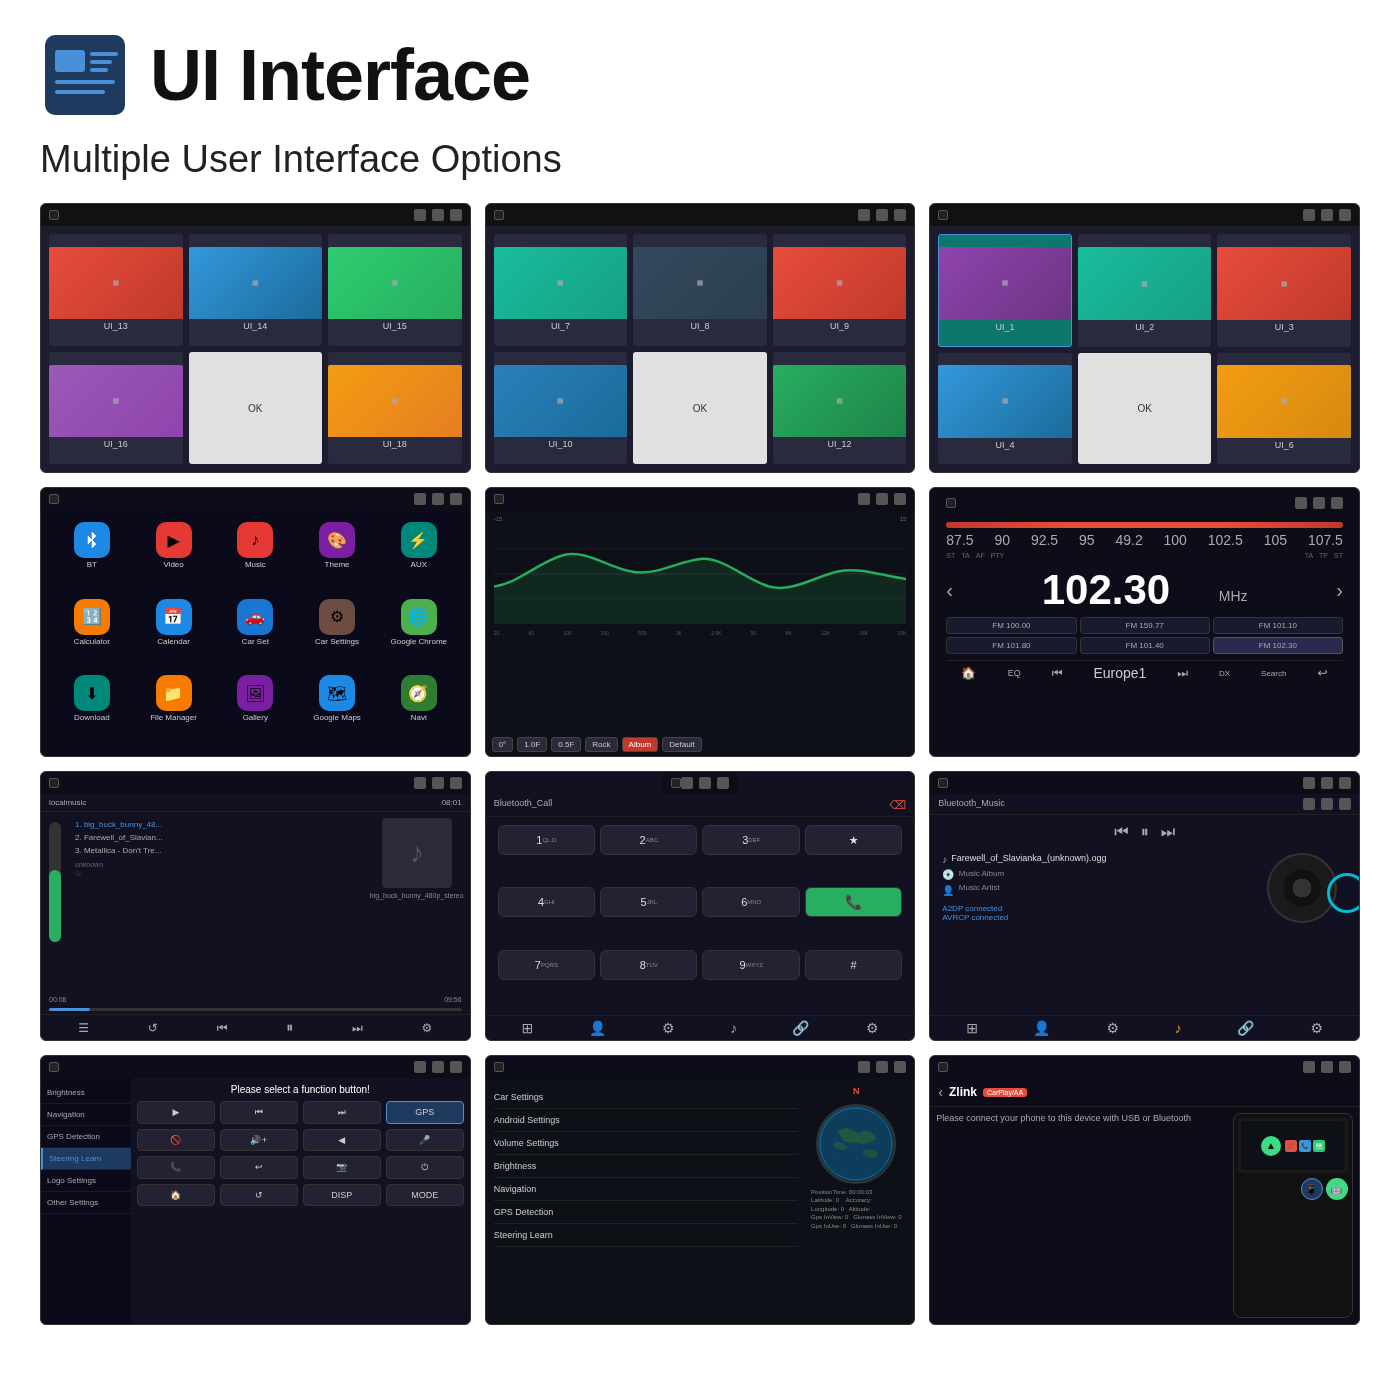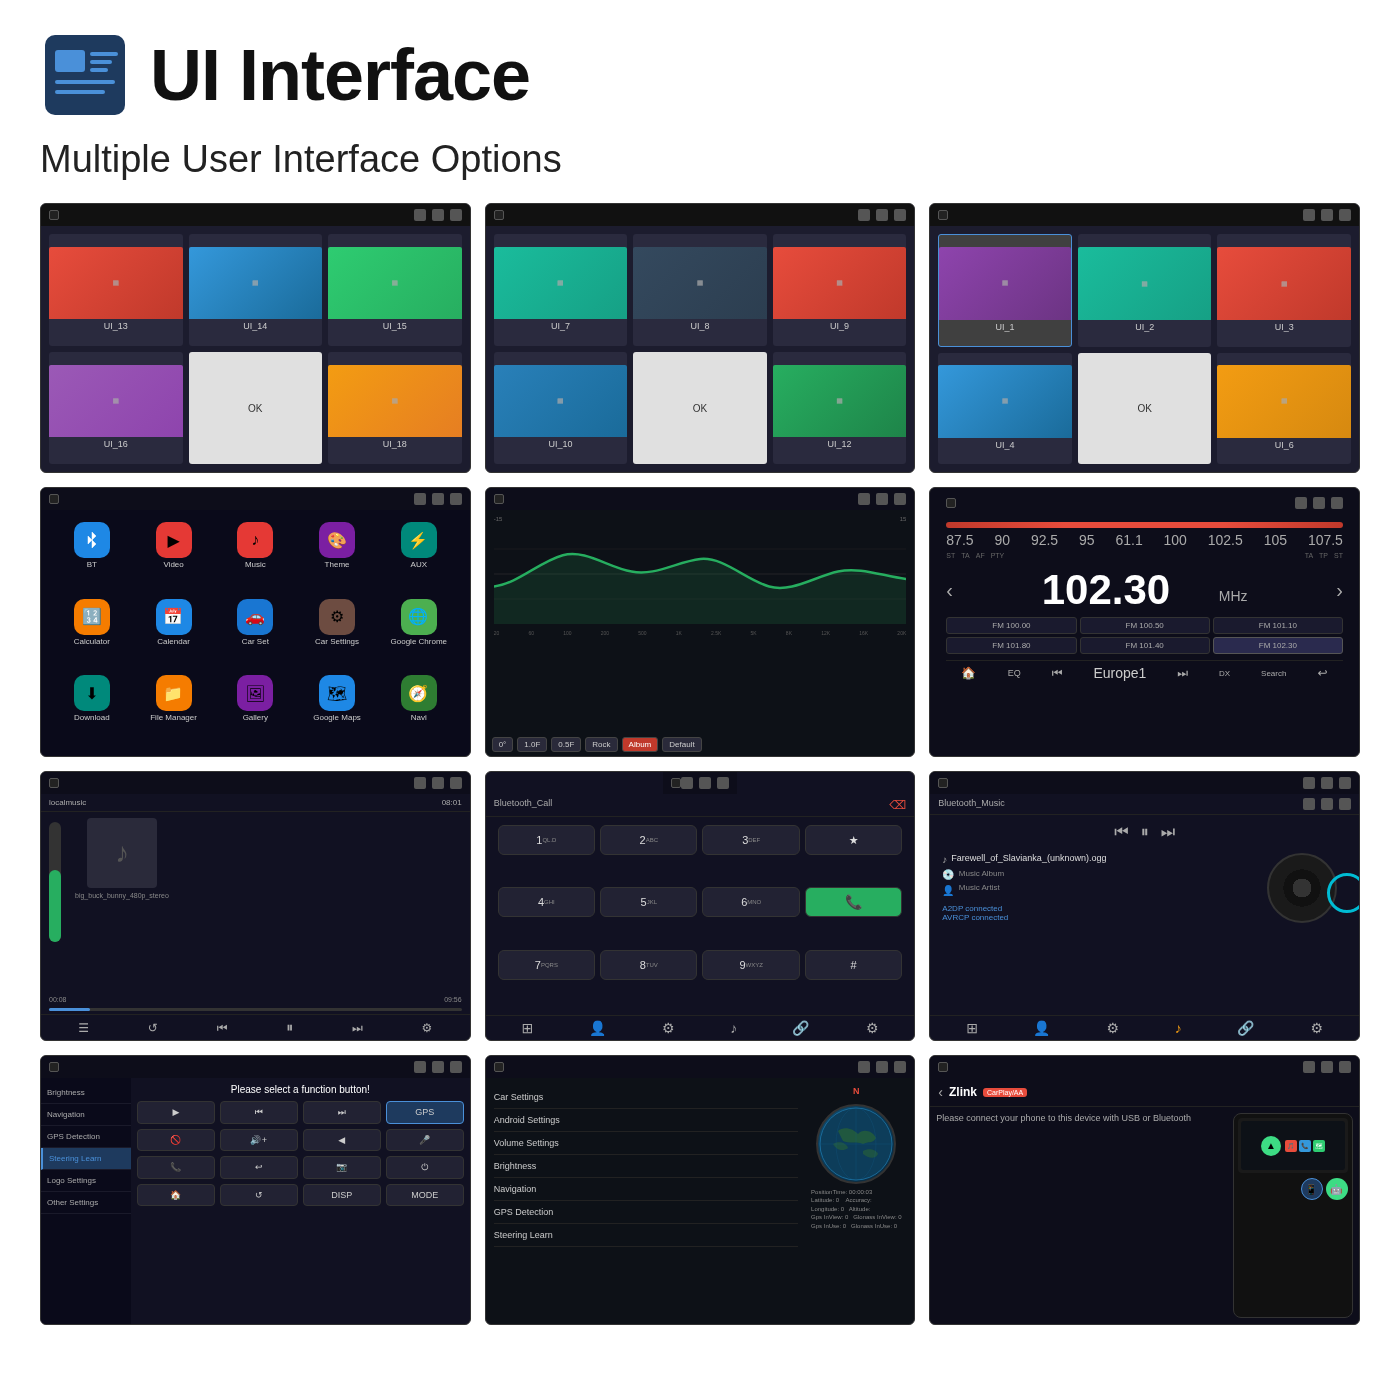--- a/index.html
+++ b/index.html
@@ -117,21 +117,21 @@
       color: #aaa;
     }
     .ui-thumb-label {
       font-size: 9px;
       color: #ccc;
       padding: 2px 0;
       text-align: center;
     }
     .ui-thumb.selected {
       border: 1.5px solid #4a90d9;
-      background: #404040;
+      background: #0f766e;
     }
 
     
     
     .home-screen {
       background: #0a0a1a;
       display: flex;
       flex-direction: column;
     }
     .app-icons-grid {
@@ -846,21 +846,21 @@
               <div class="topbar-icon"></div>
           </div>
         </div>
         <div style="padding:4px 8px;">
           <div class="radio-freq-bar"></div>
           <div class="radio-stations-row">
             <span>87.5</span>
               <span>90</span>
               <span>92.5</span>
               <span>95</span>
-              <span>61.1</span>
+              <span>49.2</span>
               <span>100</span>
               <span>102.5</span>
               <span>105</span>
               <span>107.5</span>
           </div>
 
           <div style="display:flex;gap:6px;font-size:7px;color:#666;margin-bottom:4px;">
             <span>ST</span>
               <span>TA</span>
               <span>AF</span>
@@ -870,21 +870,21 @@
               <span>ST</span>
           </div>
           <div style="display:flex;align-items:center;justify-content:space-between;">
             <span style="font-size:20px;color:#aaa;cursor:pointer;">‹</span>
             <div class="radio-big-freq">102.30</div>
             <span style="font-size:14px;color:#aaa;margin-left:-40px;margin-top:12px;">MHz</span>
             <span style="font-size:20px;color:#aaa;cursor:pointer;">›</span>
           </div>
           <div class="radio-presets">
             <div class="radio-preset">FM 100.00</div>
-            <div class="radio-preset">FM 100.50</div>
+            <div class="radio-preset">FM 159.77</div>
             <div class="radio-preset">FM 101.10</div>
             <div class="radio-preset">FM 101.80</div>
             <div class="radio-preset">FM 101.40</div>
             <div class="radio-preset active">FM 102.30</div>
           </div>
           <div class="radio-bottom-bar">
             <span style="font-size:12px;color:#aaa;">🏠</span>
             <span style="font-size:9px;color:#aaa;">EQ</span>
             <span style="font-size:12px;color:#aaa;">⏮</span>
             <span style="font-size:14px;color:#ccc;">Europe1</span>
@@ -913,20 +913,27 @@
         </div>
         <div class="music-header">
           <span>localmusic</span>
           <span>08:01</span>
         </div>
 
         <div class="volume-slider">
           <div class="volume-slider-fill"></div>
         </div>
         <div class="music-content" style="margin-left:28px;">
+          <div class="music-playlist">
+            <div class="music-playlist-item active">1. big_buck_bunny_48...</div>
+            <div class="music-playlist-item">2. Farewell_of_Slavian...</div>
+            <div class="music-playlist-item">3. Metallica - Don't Tre...</div>
+            <div style="font-size:7px;color:#666;margin-top:4px;">unknown</div>
+            <div style="font-size:7px;color:#888;margin-top:2px;">♡</div>
+          </div>
           <div style="display:flex;flex-direction:column;align-items:center;gap:4px;">
             <div class="music-artwork">♪</div>
             <div style="font-size:7px;color:#888;text-align:center;">big_buck_bunny_480p_stereo</div>
           </div>
         </div>
         <div style="margin:0 8px 2px;font-size:7px;color:#888;display:flex;justify-content:space-between;">
           <span>00:08</span>
           <span>09:56</span>
         </div>
         <div class="music-progress">

